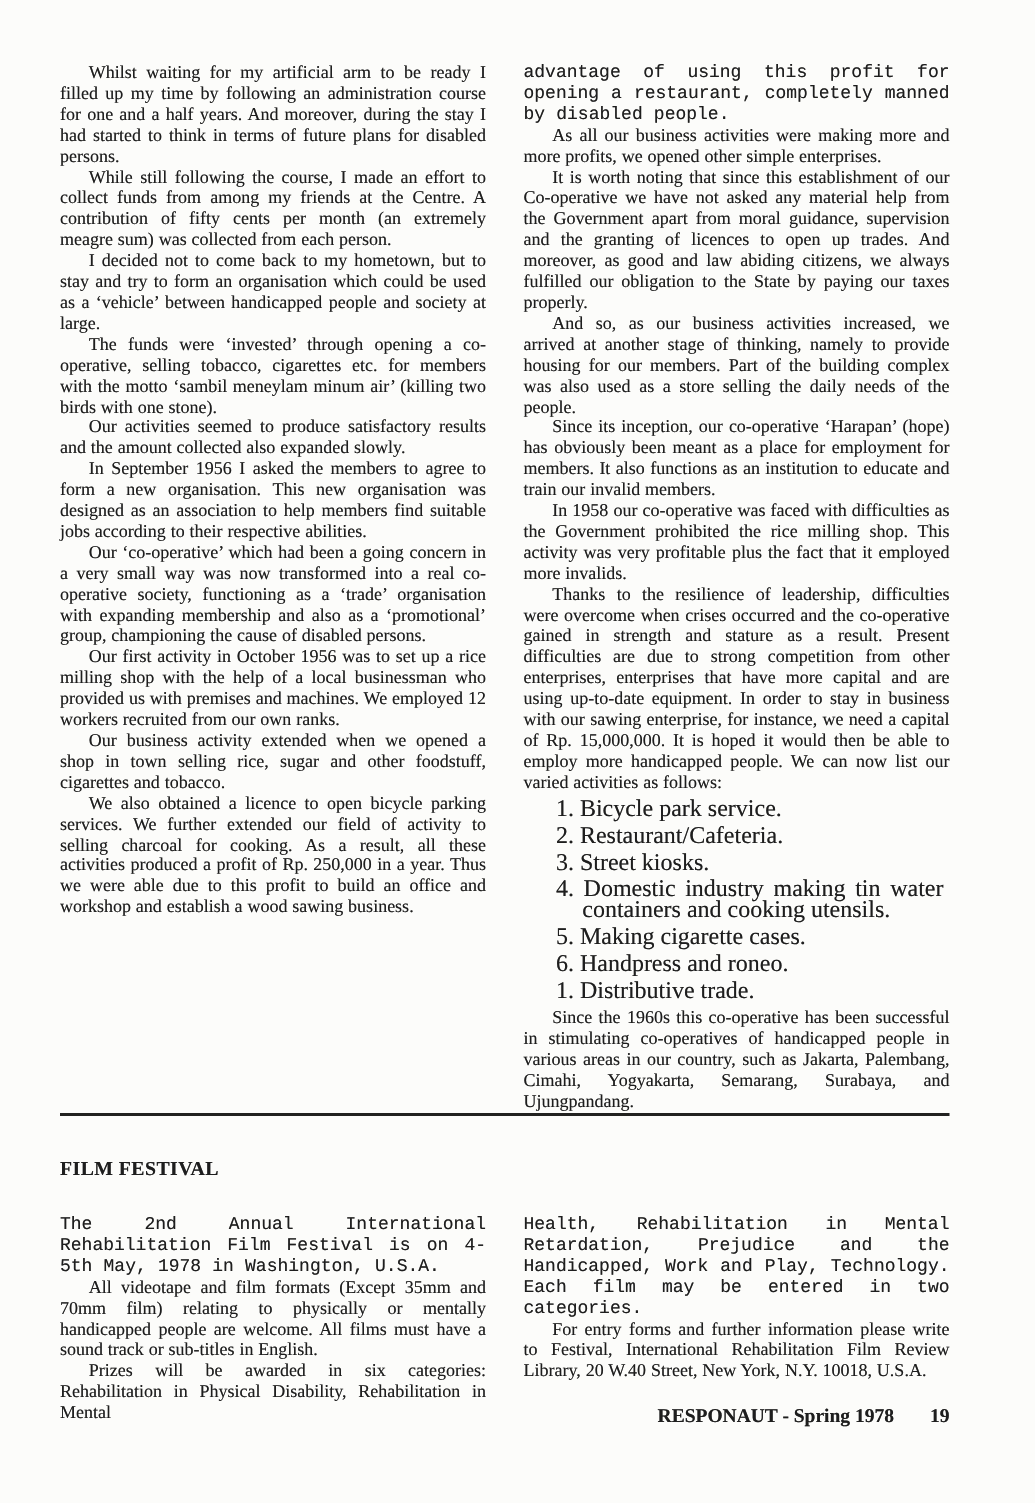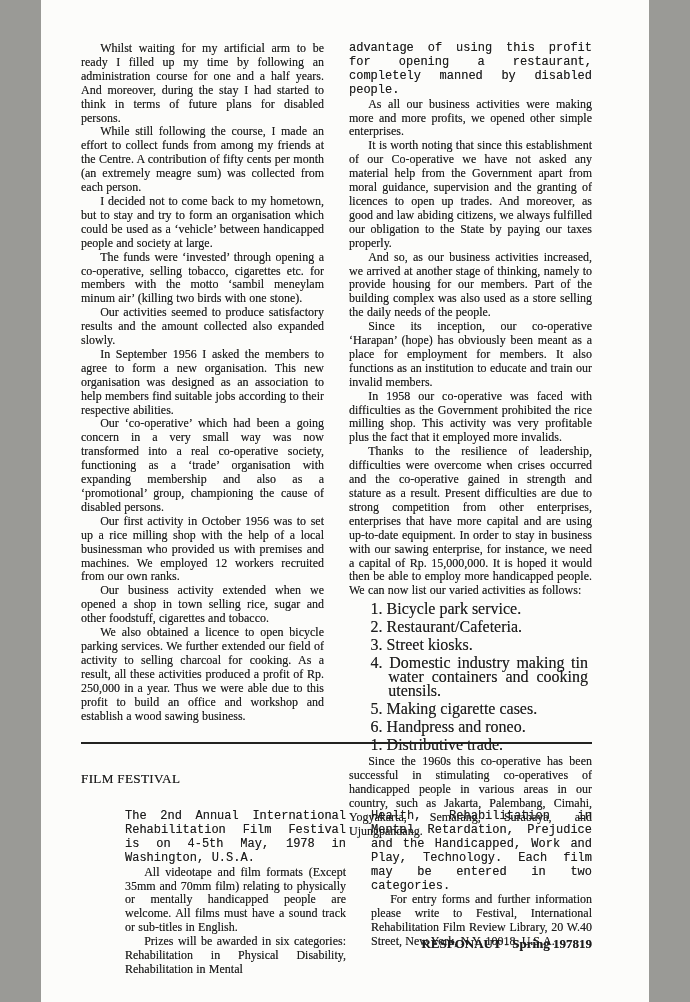--- a/index.html
+++ b/index.html
@@ -1,18 +1,18 @@
 <!DOCTYPE html>
 <html><head>
 <meta charset="utf-8">
 <style>
   html, body { margin: 0; padding: 0; background: #9a9a96; }
   .page {
     position: relative;
-    width: 608px;
+    width: 690px;
     height: 1002px;
     margin: 0 auto;
     background: #fcfcfa;
     overflow: hidden;
     font-family: "Liberation Serif", "DejaVu Serif", serif;
     color: #1e1e1e;
   }
   .two-col {
     position: absolute;
     left: 40px;
@@ -48,34 +48,34 @@
     top: 742px;
     height: 2px;
     background: #222220;
   }
   .ff-heading {
     position: absolute;
     left: 40px;
     top: 771px;
     margin: 0;
     font-size: 13.2px;
-    font-weight: normal;
+    font-weight: bold;
     letter-spacing: 0.3px;
     text-shadow: 0 0 0.4px rgba(20,20,20,0.6);
   }
-  .ff { top: 810px; margin-left: 44px; }
+  .ff { top: 810px; }
   .footer {
     position: absolute;
     right: 57px;
     top: 936px;
     font-size: 13px;
     font-weight: bold;
     text-shadow: 0 0 0.4px rgba(20,20,20,0.6);
   }
-  .footer .pnum { }
+  .footer .pnum { margin-left: 24px; }
 </style>
 </head>
 <body>
 
 <div class="page">
 
   <div class="two-col article">
     <div class="col">
       <p class="para">Whilst waiting for my artificial arm to be ready I filled up my time by following an administration course for one and a half years. And moreover, during the stay I had started to think in terms of future plans for disabled persons.</p>
       <p class="para">While still following the course, I made an effort to collect funds from among my friends at the Centre. A contribution of fifty cents per month (an extremely meagre sum) was collected from each person.</p>

